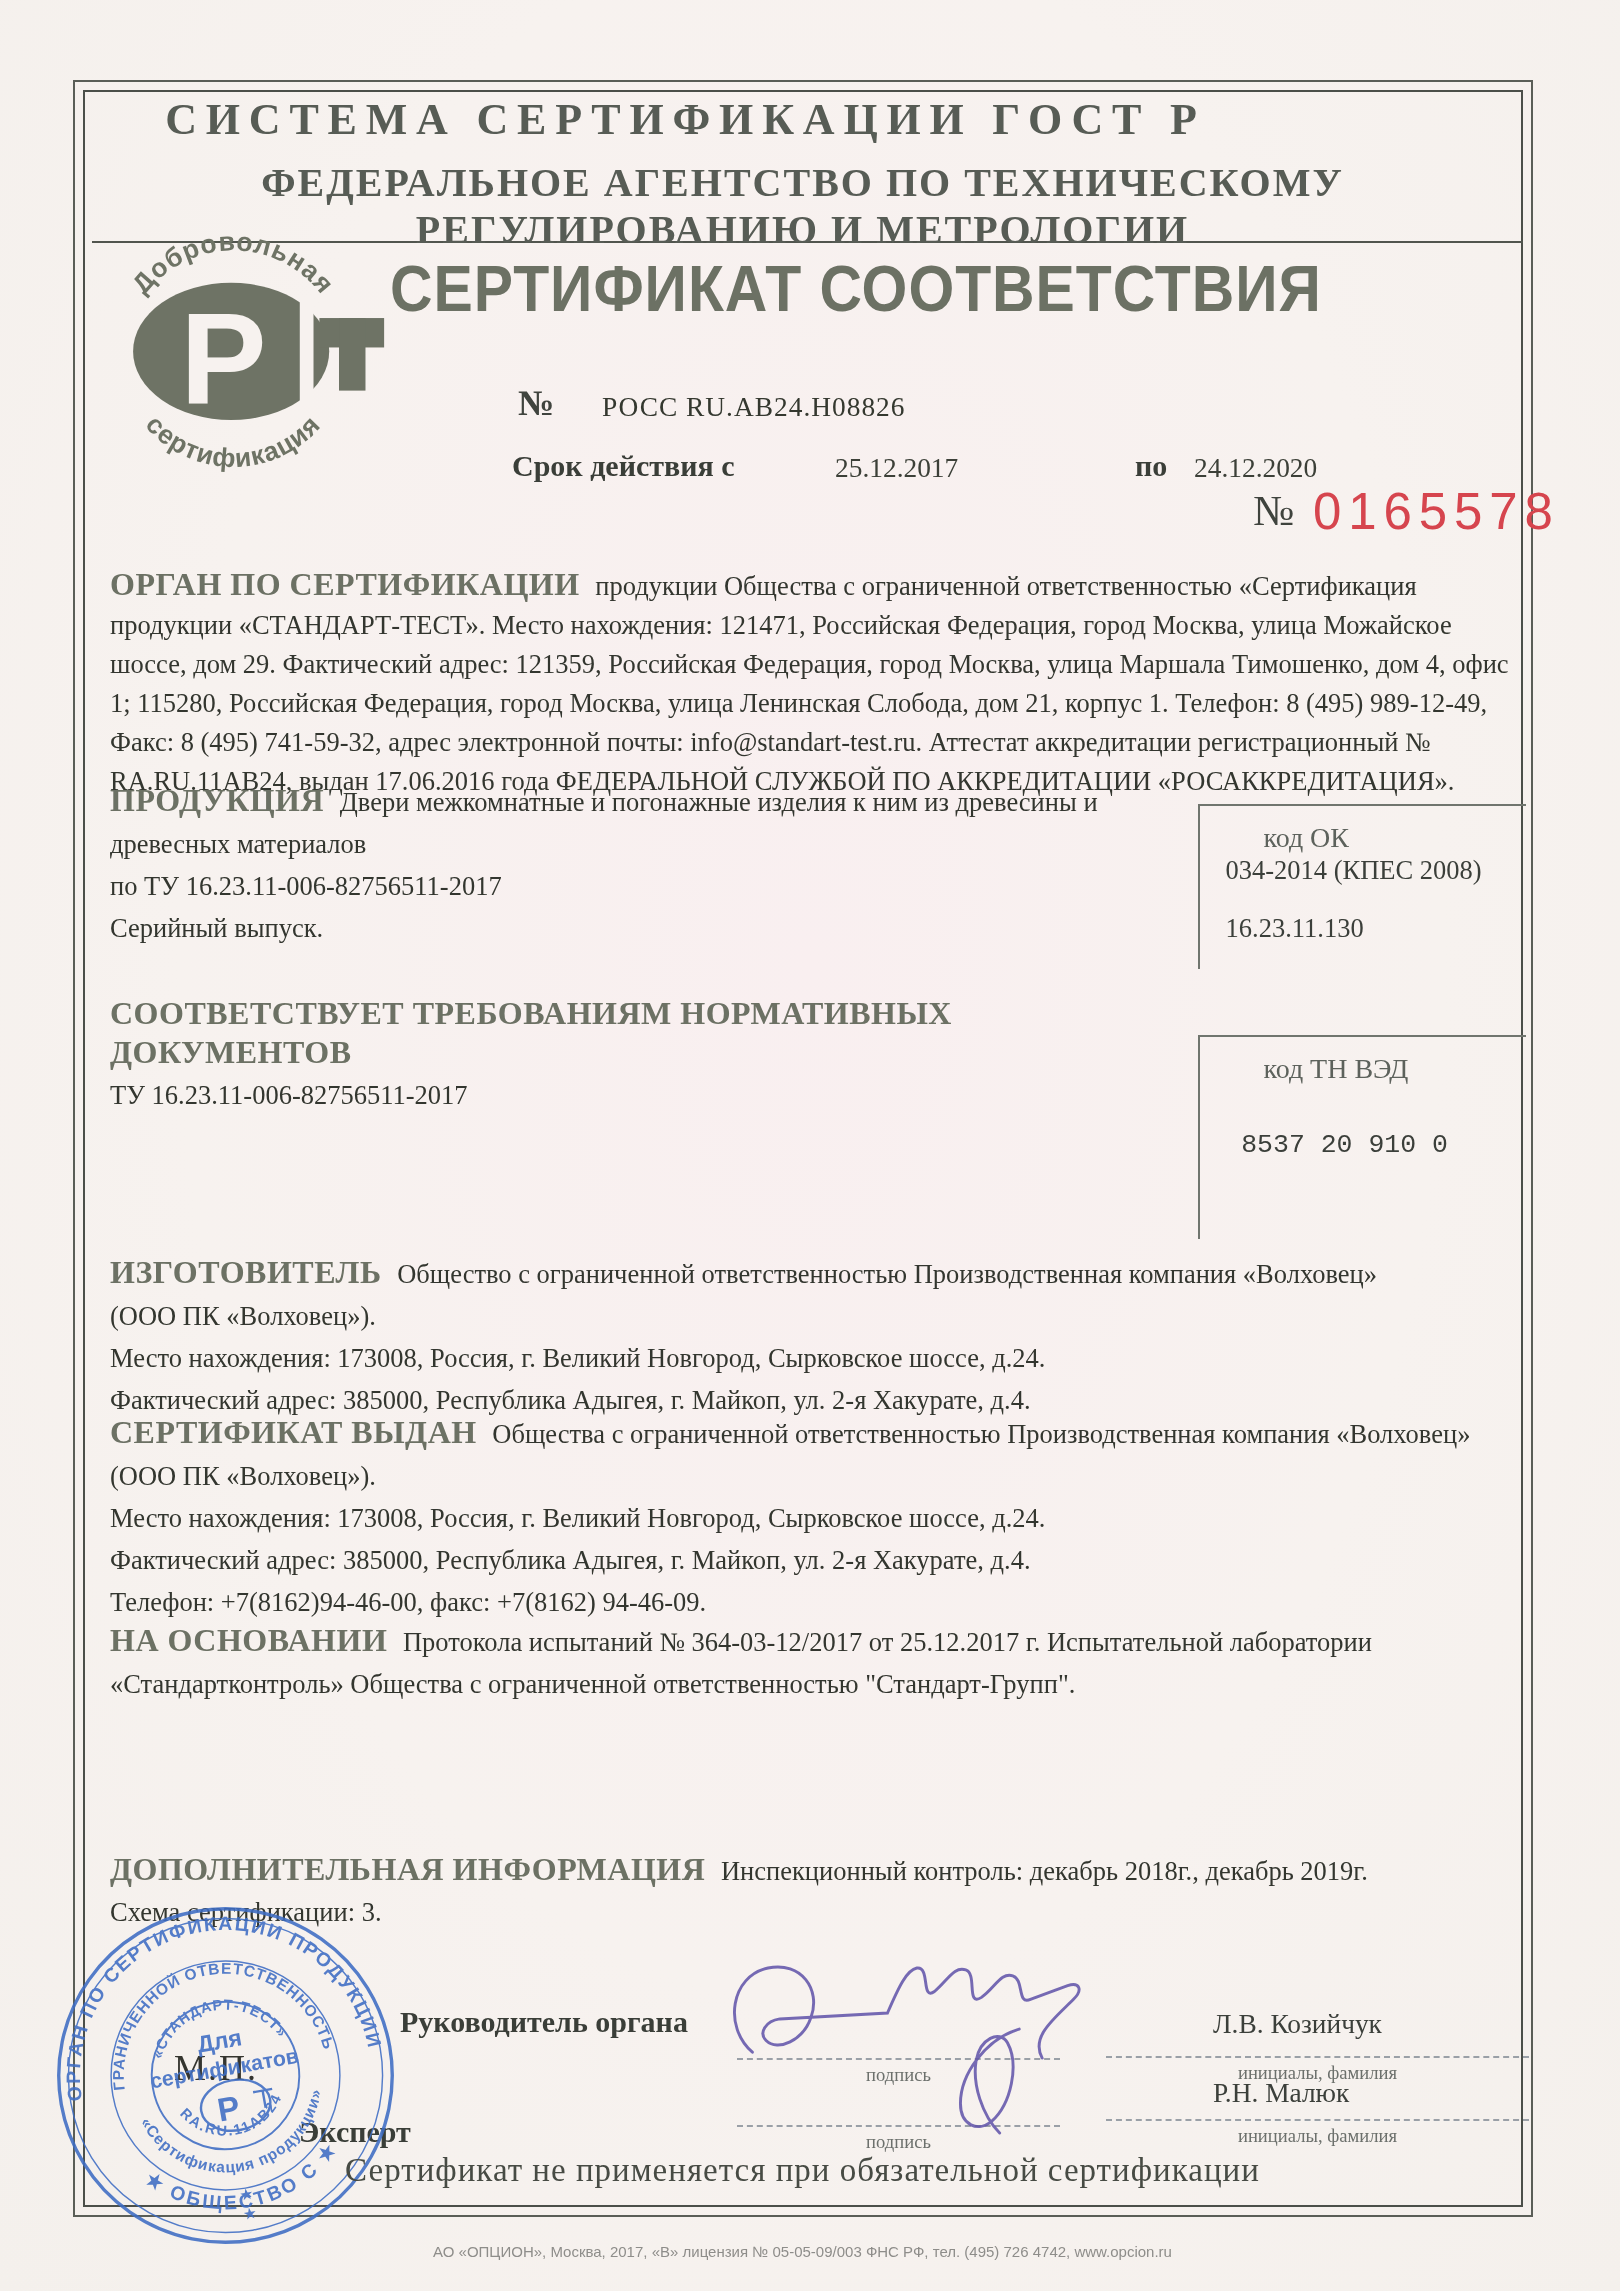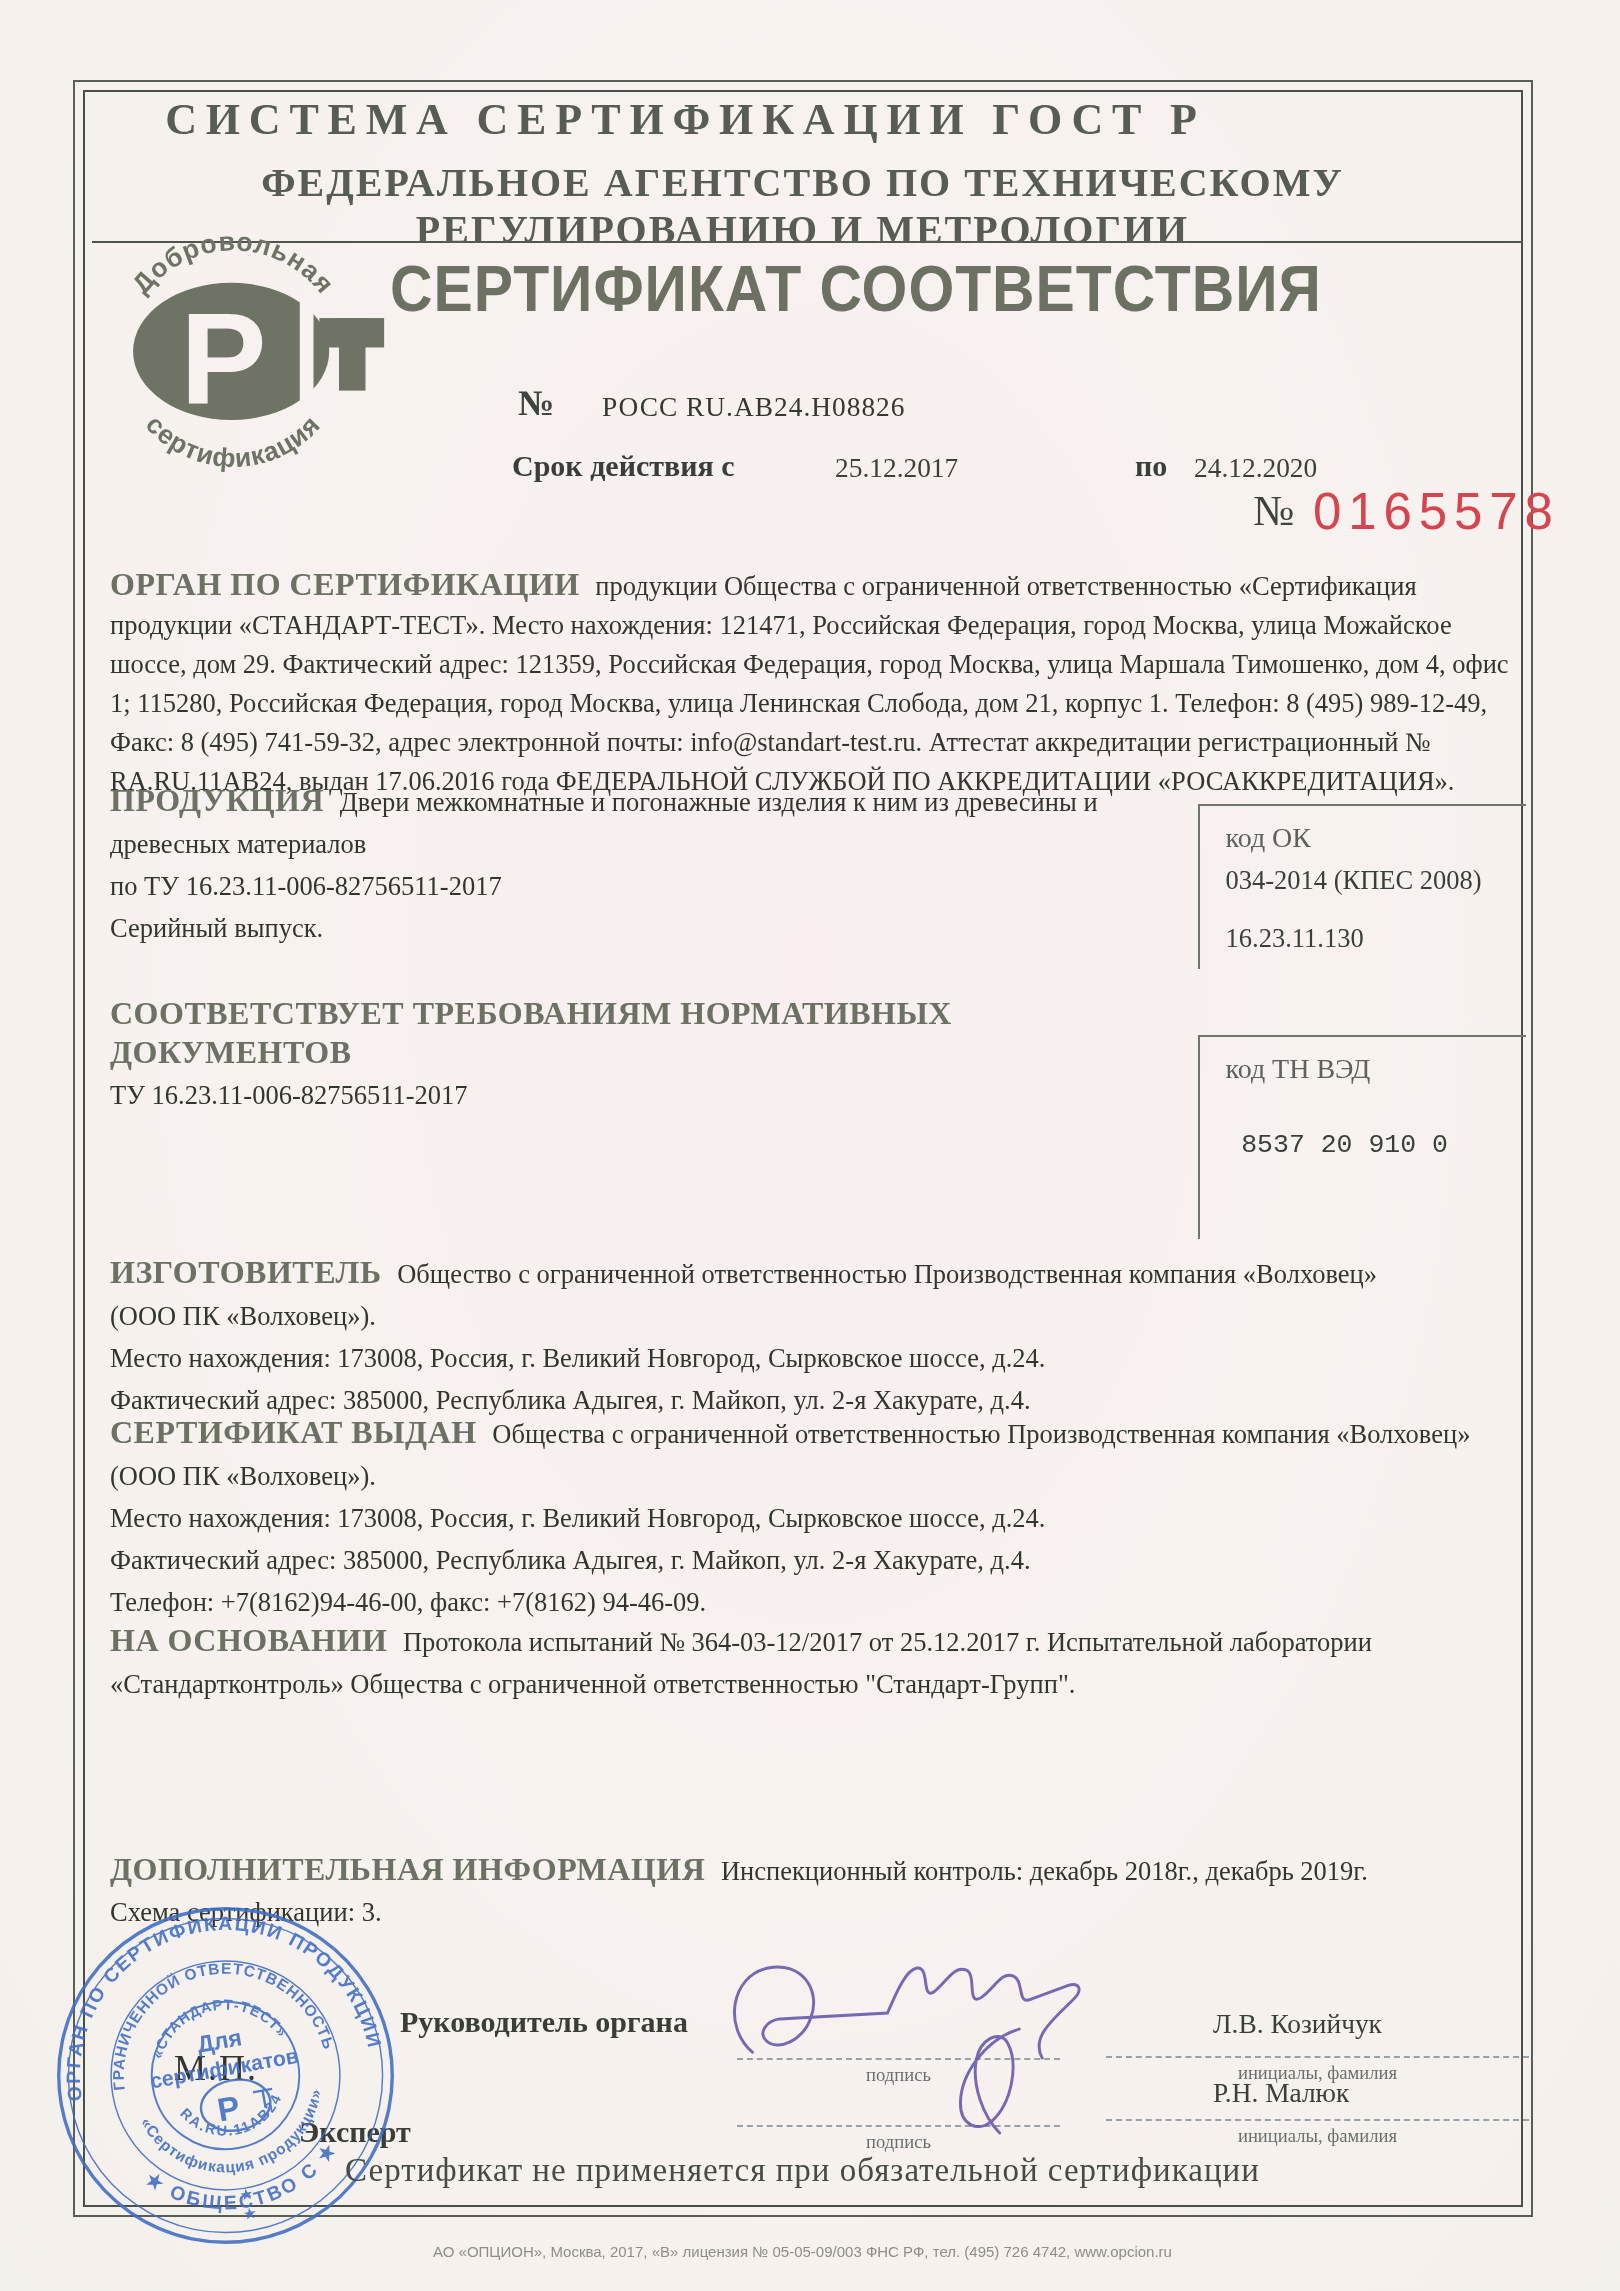--- a/index.html
+++ b/index.html
@@ -27,21 +27,21 @@
   .val-to{left:1194px;top:453px;font-size:27.4px;}
   .ser-no{left:1253px;top:486px;font-size:43px;color:#3f433d;}
   .ser-val{left:1313px;top:482px;font-family:"Liberation Sans",sans-serif;font-size:51px;
         color:var(--red,#d6454e);letter-spacing:6.9px;}
   .sec{line-height:39px;font-size:26.5px;color:#33362f;}
   .sec .h{font-weight:700;font-size:32px;color:var(--accent-olive,#6c7164);
         letter-spacing:0.5px;margin-right:15.7px;}
   .p0{margin:0;}
   .codebox{border-top:2px solid #70756e;border-left:2px solid #70756e;
         padding:15.7px 0 0 25.5px;font-size:26.5px;color:#3b3f3a;}
-  .codebox .lbl{font-size:28px;color:#5d625c;}
+  .codebox .lbl{font-size:28px;color:#5d625c;margin-left:38px;}
   .sigrole{font-weight:700;font-size:30px;color:#3a3e38;white-space:nowrap;}
   .sigline{border-top:2px dashed #9aa0a7;height:0;}
   .sigcap{font-size:18.6px;color:#6c706c;text-align:center;}
   .signame{font-size:27.4px;color:#3b3f3a;white-space:nowrap;}
   .mp{font-size:36px;color:#35352f;letter-spacing:2px;}
   .bottom-note{left:73px;top:2152px;width:1459px;text-align:center;font-size:33px;
         color:#474b44;letter-spacing:1px;}
   .footer{left:73px;top:2243px;width:1459px;text-align:center;
         font-family:"Liberation Sans",sans-serif;font-size:15px;color:#8e8d8a;}
   .stamp{opacity:.88;transform:rotate(-10deg);}
@@ -93,21 +93,21 @@
   </div>
 
   <div class="abs sec" style="left:110px;top:779px;width:1039px;line-height:42px;">
     <p class="p0"><span class="h">ПРОДУКЦИЯ</span><span>Двери межкомнатные и погонажные изделия к ним из древесины и древесных материалов</span></p>
     <div>по ТУ 16.23.11-006-82756511-2017</div>
     <div>Серийный выпуск.</div>
   </div>
 
   <div class="abs codebox" style="left:1198px;top:804px;width:300px;height:147px;">
     <div class="lbl">код ОК</div>
-    <div style="margin-top:11px;">034-2014 (КПЕС 2008)</div>
+    <div style="margin-top:1px;">034-2014 (КПЕС 2008)</div>
     <div style="margin-top:27.4px;">16.23.11.130</div>
   </div>
 
   <div class="abs sec" style="left:110px;top:994px;width:1068px;">
     <div class="h" style="margin-right:0;">СООТВЕТСТВУЕТ ТРЕБОВАНИЯМ НОРМАТИВНЫХ ДОКУМЕНТОВ</div>
     <div style="margin-top:3.9px;">ТУ 16.23.11-006-82756511-2017</div>
   </div>
 
   <div class="abs codebox" style="left:1198px;top:1035px;width:300px;height:186px;">
     <div class="lbl">код ТН ВЭД</div>

